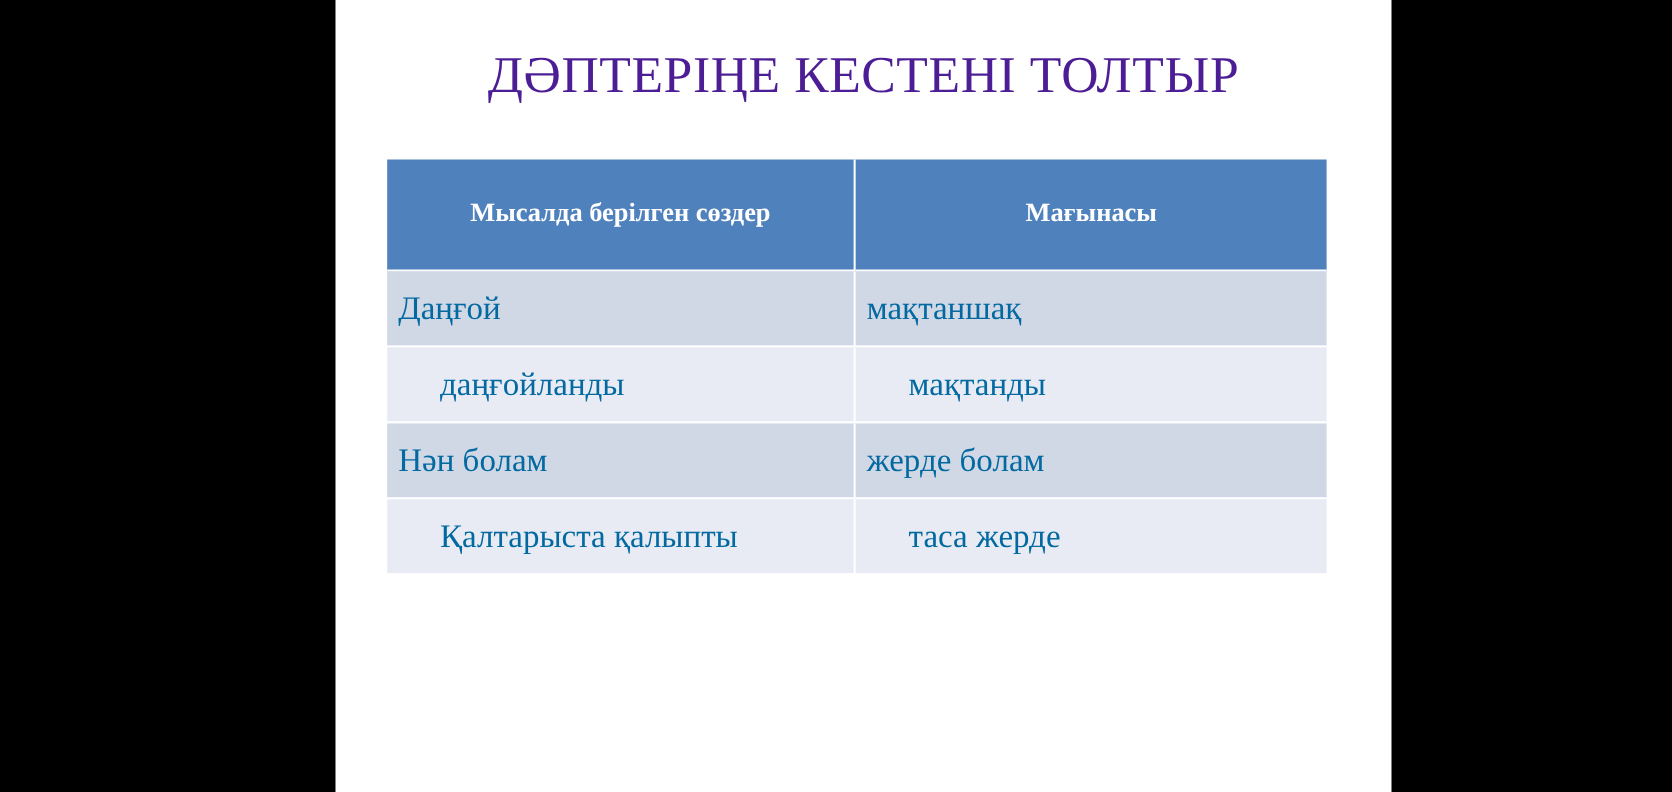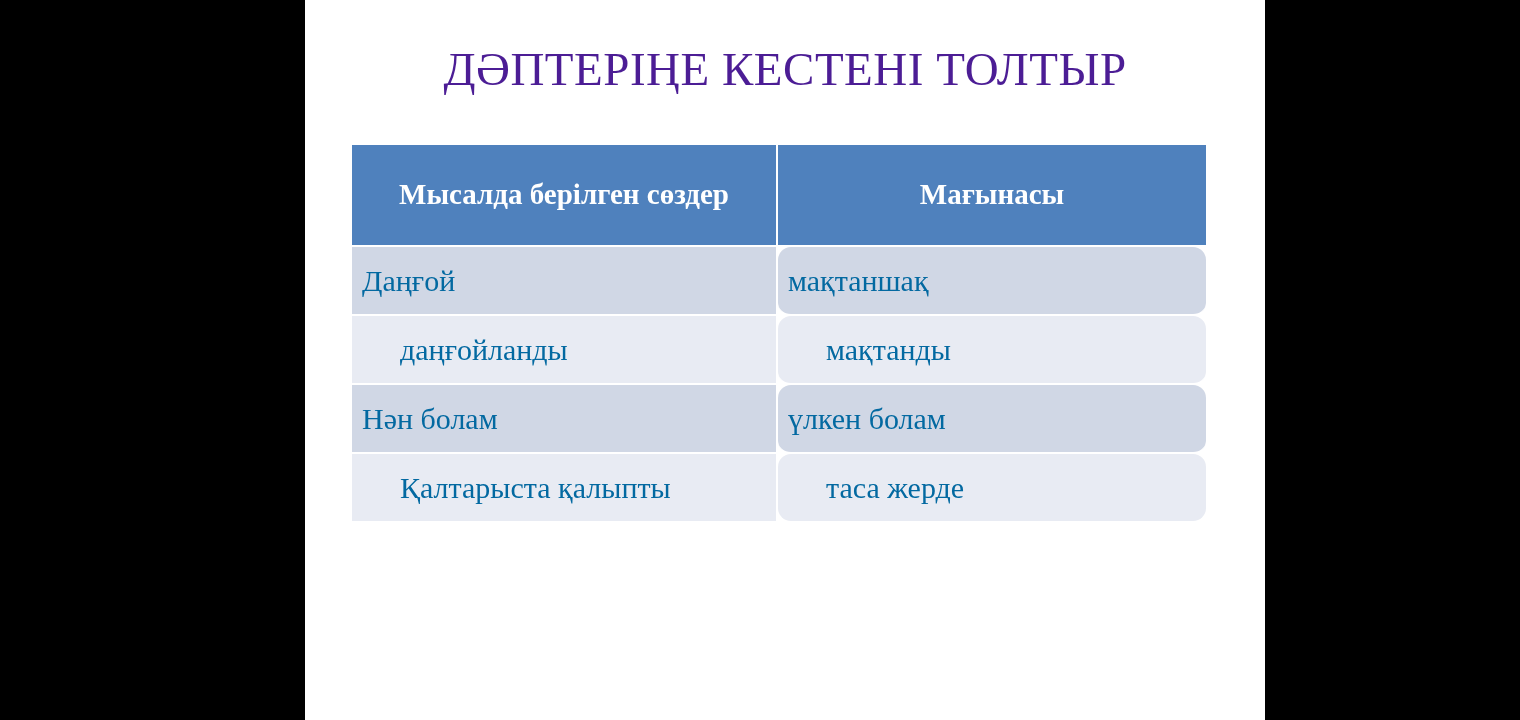--- a/index.html
+++ b/index.html
@@ -69,21 +69,21 @@
     table-layout: fixed;
   }
 
   #word-table col.col-word    { width: 426px; }
   #word-table col.col-meaning { width: 428px; }
 
   #word-table th {
     background: #4f81bd;
     color: #ffffff;
     font-family: "Liberation Serif", "DejaVu Serif", serif;
-    font-size: 29px;
+    font-size: 24px;
     font-weight: 700;
     text-align: center;
     vertical-align: middle;
     padding: 14px 12px 16px 12px;
     height: 70px;
     line-height: 46px;
     border-right: 2px solid #ffffff;
     border-bottom: 2px solid #ffffff;
   }
   #word-table th:last-child { border-right: none; }
@@ -93,21 +93,21 @@
     font-size: 30px;
     font-weight: 400;
     color: #0369a1;
     text-align: left;
     vertical-align: top;
     padding: 12px 12px 12px 10px;
     line-height: 43px;
     border-right: 2px solid #ffffff;
     border-bottom: 2px solid #ffffff;
   }
-  #word-table td:last-child { border-right: none; border-radius: 13px; }
+  #word-table td:last-child { border-right: none; }
   #word-table tr:last-child td { border-bottom: none; }
 
   #word-table tr.row-shade-a td { background: #d0d7e5; }
   #word-table tr.row-shade-b td { background: #e8ebf3; padding-left: 48px; }
 
   .cell-line { display: block; }
 
   
   .th-word-text { display: block; }
 </style>
@@ -156,21 +156,21 @@
           <td>
             <span class="cell-line">мақтанды</span>
           </td>
         </tr>
 
         <tr class="row-shade-a">
           <td>
             <span class="cell-line">Нән болам</span>
           </td>
           <td>
-            <span class="cell-line">үлкен болам</span>
+            <span class="cell-line">жерде болам</span>
           </td>
         </tr>
 
         <tr class="row-shade-b">
           <td>
             <span class="cell-line">Қалтарыста қалыпты</span>
           </td>
           <td>
             <span class="cell-line">таса жерде</span>
           </td>

